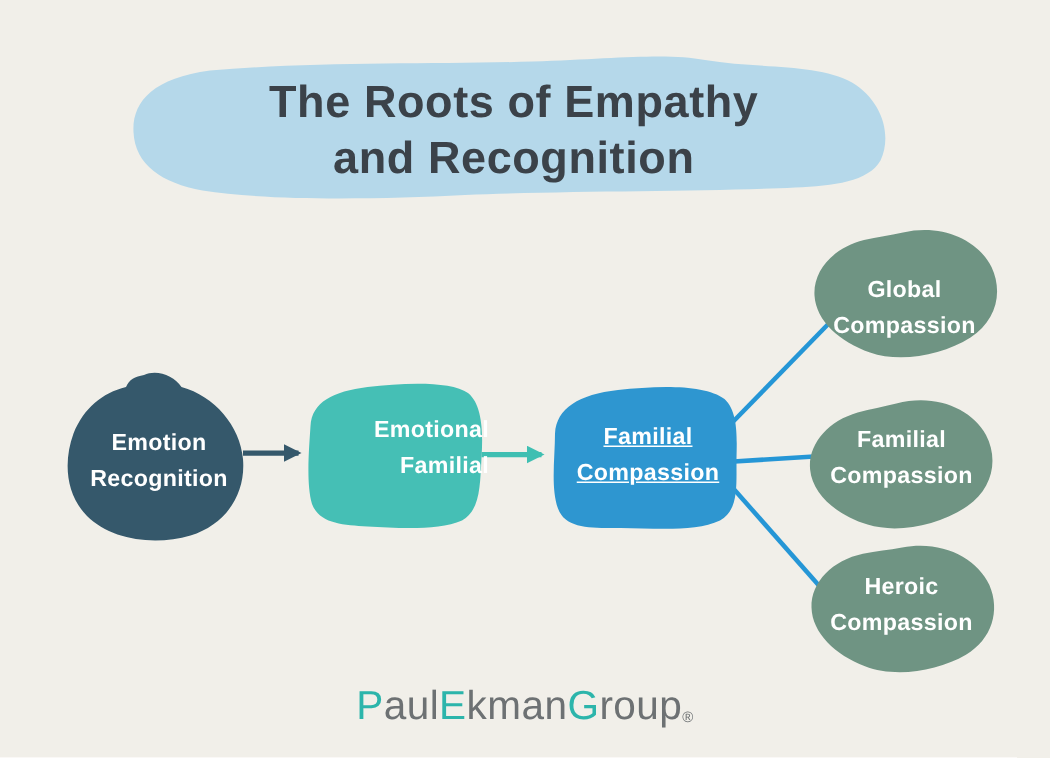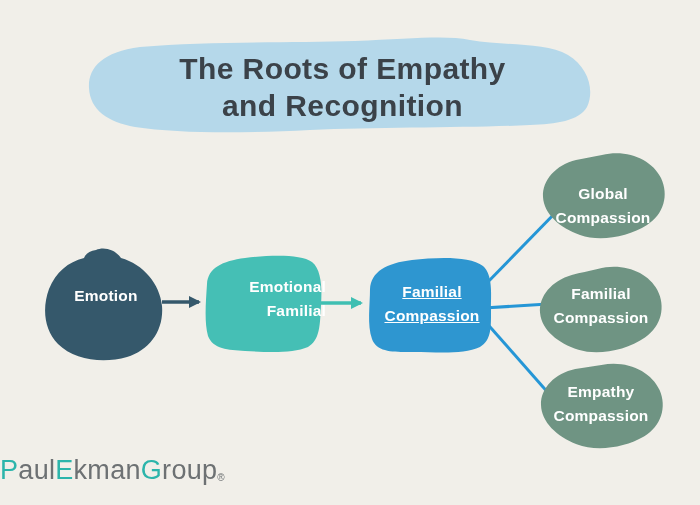--- a/index.html
+++ b/index.html
@@ -30,21 +30,21 @@
     font-weight:700;font-size:15.5px;line-height:24px;letter-spacing:.2px;
   }
   .lbl-emotion{left:45px;top:284px;}
   .lbl-resonance{left:204px;top:275px;text-align:right;}
   .lbl-familial{left:371px;top:280px;text-decoration:underline;}
   .lbl-global{left:542px;top:182px;}
   .lbl-sentient{left:540px;top:282px;}
   .lbl-heroic{left:540px;top:380px;}
   
   .brand{
-    position:absolute;left:0;top:455px;width:700px;
+    position:absolute;left:0;top:455px;width:700px;text-align:center;
     font-size:27px;font-weight:400;letter-spacing:.3px;
     color:var(--c-brand-muted,#6d7173);
   }
   .brand .accent{color:var(--c-brand-accent,#2cb5ab);}
   .brand .reg{font-size:10px;position:relative;top:2px;color:var(--c-brand-muted,#6d7173);}
 </style>
 </head>
 <body>
 
 <div class="stage">
@@ -91,39 +91,40 @@
          C20,76 4,62 3,45 C2,28 16,13 36,8 C45,6 53,5 62,3 Z"></path>
   </svg>
 
   <div class="title-text">
     <div>The Roots of Empathy</div>
     <div>and Recognition</div>
   </div>
 
   <div class="label lbl-emotion">
     <div>Emotion</div>
+    <div>Recognition</div>
   </div>
   <div class="label lbl-resonance">
     <div>Emotional</div>
     <div>Familial</div>
   </div>
   <div class="label lbl-familial">
     <div>Familial</div>
     <div>Compassion</div>
   </div>
   <div class="label lbl-global">
     <div>Global</div>
     <div>Compassion</div>
   </div>
   <div class="label lbl-sentient">
     <div>Familial</div>
     <div>Compassion</div>
   </div>
   <div class="label lbl-heroic">
-    <div>Empathy</div>
+    <div>Heroic</div>
     <div>Compassion</div>
   </div>
 
   <div class="brand">
     <span class="accent">P</span><span>aul</span><span class="accent">E</span><span>kman</span><span class="accent">G</span><span>roup</span><span class="reg">®</span>
   </div>
 
 </div>
 
 </body></html>

